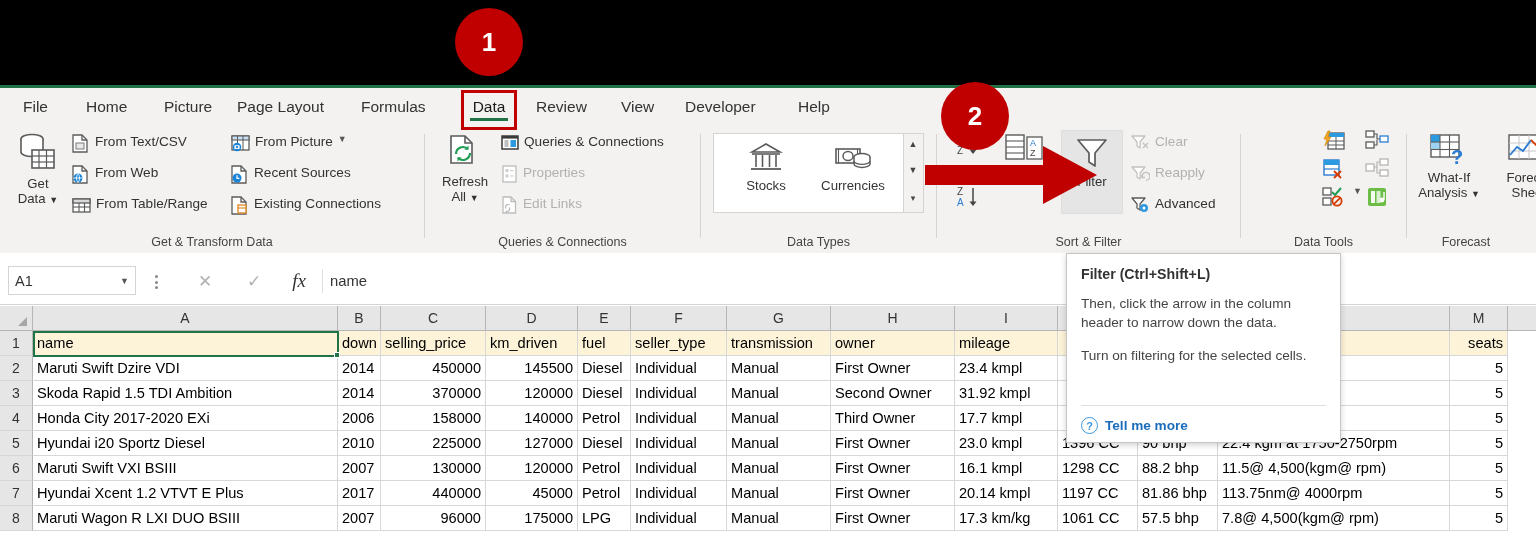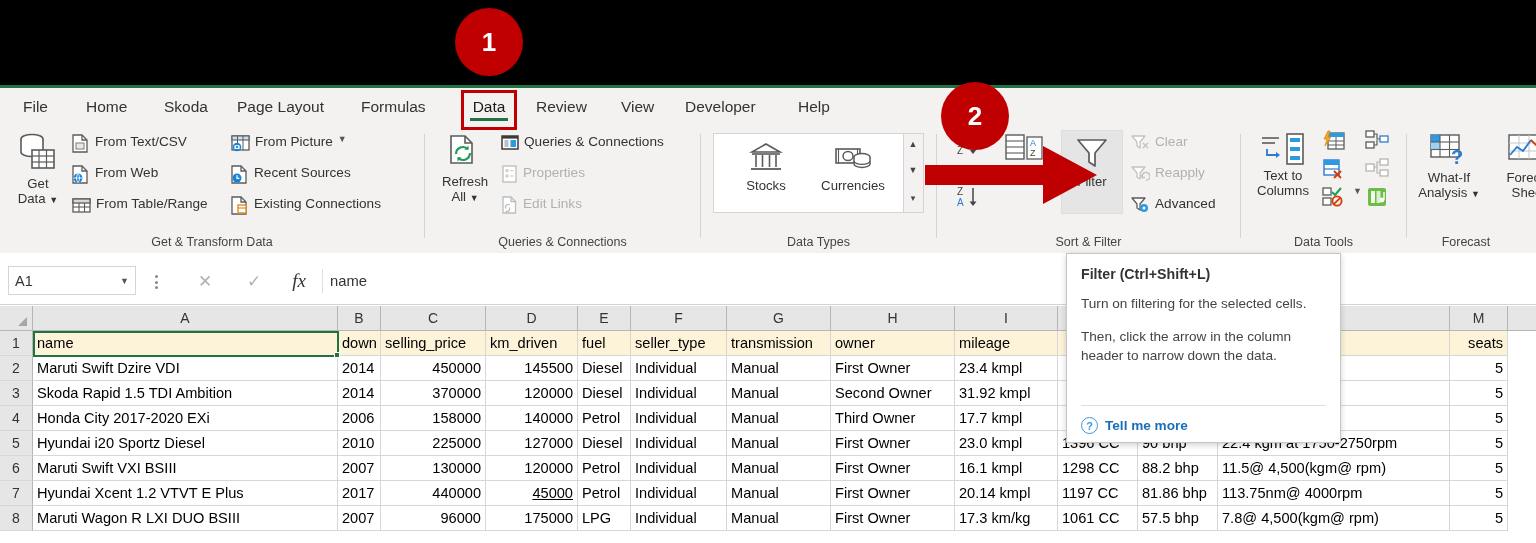--- a/index.html
+++ b/index.html
@@ -192,21 +192,21 @@
 <body>
 
 <div class="topband"></div>
 <div class="green-rule"></div>
 
 <div class="ribbon">
 
   <div class="tabstrip">
     <div class="tab" style="left:14px;">File</div>
     <div class="tab" style="left:77px;">Home</div>
-    <div class="tab" style="left:155px;">Skoda</div>
+    <div class="tab" style="left:155px;">Picture</div>
     <div class="tab" style="left:228px;">Page Layout</div>
     <div class="tab" style="left:352px;">Formulas</div>
     <div class="tab active" style="left:461px;width:56px;text-align:center;padding:0;">
       <span>Data</span>
       <span class="tab-underline"></span>
     </div>
     <div class="tab" style="left:527px;">Review</div>
     <div class="tab" style="left:612px;">View</div>
     <div class="tab" style="left:676px;">Developer</div>
     <div class="tab" style="left:789px;">Help</div>
@@ -441,34 +441,20 @@
           <circle cx="13" cy="12" r="1.5" fill="#fff"></circle>
         </svg>
         <span>Advanced</span>
       </div>
 
       <div class="glabel" style="left:0;width:303px;">Sort &amp; Filter</div>
     </div>
     <div class="gsep" style="left:1240px;"></div>
 
     <div class="rgroup" style="left:1241px; width:165px;">
-      <div class="bigbtn" style="left:6px; top:6px; width:72px;">
-        <svg width="52" height="36" viewBox="0 0 52 36" style="margin:0 auto;display:block;">
-          <line x1="5" y1="6" x2="22" y2="6" stroke="#5b5b5b" stroke-width="1.6"></line>
-          <line x1="5" y1="11" x2="18" y2="11" stroke="#5b5b5b" stroke-width="1.6"></line>
-          <path d="M10 17v6h12" fill="none" stroke="#2b7cd3" stroke-width="1.8"></path>
-          <path d="M19 20l4 3-4 3z" fill="#2b7cd3"></path>
-          <rect x="30" y="2" width="16" height="30" fill="#fff" stroke="#5b5b5b" stroke-width="1.6"></rect>
-          <rect x="33" y="6" width="10" height="4" fill="#2b9ae0"></rect>
-          <rect x="33" y="15" width="10" height="4" fill="#2b9ae0"></rect>
-          <rect x="33" y="24" width="10" height="4" fill="#2b9ae0"></rect>
-        </svg>
-        <div class="cap">Text to</div>
-        <div class="cap">Columns</div>
-      </div>
 
       <div class="smallitem" style="left:80px; top:4px;">
         <svg class="ico" width="24" height="22" viewBox="0 0 24 22">
           <rect x="7" y="3" width="16" height="16" fill="#fff" stroke="#5b5b5b" stroke-width="1.3"></rect>
           <rect x="7" y="3" width="16" height="4" fill="#2b9ae0"></rect>
           <line x1="7" y1="11" x2="23" y2="11" stroke="#5b5b5b" stroke-width="1"></line>
           <line x1="7" y1="15" x2="23" y2="15" stroke="#5b5b5b" stroke-width="1"></line>
           <line x1="15" y1="7" x2="15" y2="19" stroke="#5b5b5b" stroke-width="1"></line>
           <path d="M7 1l-4 8h3l-2 7 6-9H7l2-6z" fill="#f5a623" stroke="#d38b10" stroke-width="0.8"></path>
         </svg>
@@ -681,21 +667,21 @@
       <div class="cell" style="left: 727px; top: 150px; width: 104px;">Manual</div>
       <div class="cell" style="left: 831px; top: 150px; width: 124px;">First Owner</div>
       <div class="cell" style="left: 955px; top: 150px; width: 103px;">16.1 kmpl</div>
       <div class="cell" style="left: 1058px; top: 150px; width: 80px;">1298 CC</div>
       <div class="cell" style="left: 1138px; top: 150px; width: 80px;">88.2 bhp</div>
       <div class="cell" style="left: 1218px; top: 150px; width: 232px;">11.5@ 4,500(kgm@ rpm)</div>
       <div class="cell num" style="left: 1450px; top: 150px; width: 58px;">5</div>
       <div class="cell" style="left: 33px; top: 175px; width: 305px;">Hyundai Xcent 1.2 VTVT E Plus</div>
       <div class="cell" style="left: 338px; top: 175px; width: 43px;">2017</div>
       <div class="cell num" style="left: 381px; top: 175px; width: 105px;">440000</div>
-      <div class="cell num" style="left: 486px; top: 175px; width: 92px; text-decoration: underline;">45000</div>
+      <div class="cell num" style="left: 486px; top: 175px; width: 92px;">45000</div>
       <div class="cell" style="left: 578px; top: 175px; width: 53px;">Petrol</div>
       <div class="cell" style="left: 631px; top: 175px; width: 96px;">Individual</div>
       <div class="cell" style="left: 727px; top: 175px; width: 104px;">Manual</div>
       <div class="cell" style="left: 831px; top: 175px; width: 124px;">First Owner</div>
       <div class="cell" style="left: 955px; top: 175px; width: 103px;">20.14 kmpl</div>
       <div class="cell" style="left: 1058px; top: 175px; width: 80px;">1197 CC</div>
       <div class="cell" style="left: 1138px; top: 175px; width: 80px;">81.86 bhp</div>
       <div class="cell" style="left: 1218px; top: 175px; width: 232px;">113.75nm@ 4000rpm</div>
       <div class="cell num" style="left: 1450px; top: 175px; width: 58px;">5</div>
       <div class="cell" style="left: 33px; top: 200px; width: 305px;">Maruti Wagon R LXI DUO BSIII</div>
@@ -712,22 +698,22 @@
       <div class="cell" style="left: 1218px; top: 200px; width: 232px;">7.8@ 4,500(kgm@ rpm)</div>
       <div class="cell num" style="left: 1450px; top: 200px; width: 58px;">5</div>
     </div>
 
   <div class="selbox" style="left:33px; top:25px; width:306px; height:26px;"></div>
   <div class="selhandle" style="left:334px; top:46px;"></div>
 </div>
 
 <div class="tooltip">
   <div class="tt-title">Filter (Ctrl+Shift+L)</div>
+  <div class="tt-body">Then, click the arrow in the column header to narrow down the data.</div>
   <div class="tt-body">Turn on filtering for the selected cells.</div>
-  <div class="tt-body">Then, click the arrow in the column header to narrow down the data.</div>
   <div class="tt-sep"></div>
   <div class="tt-more">
     <span class="qmark">?</span>
     <span>Tell me more</span>
   </div>
 </div>
 
 <svg class="red-arrow" style="left:925px; top:140px;" width="180" height="70" viewBox="0 0 180 70">
   <path d="M0 25 H118 V6 L172 35 L118 64 V45 H0 Z" fill="#c00000" stroke="#ffffff" stroke-width="0"></path>
 </svg>

